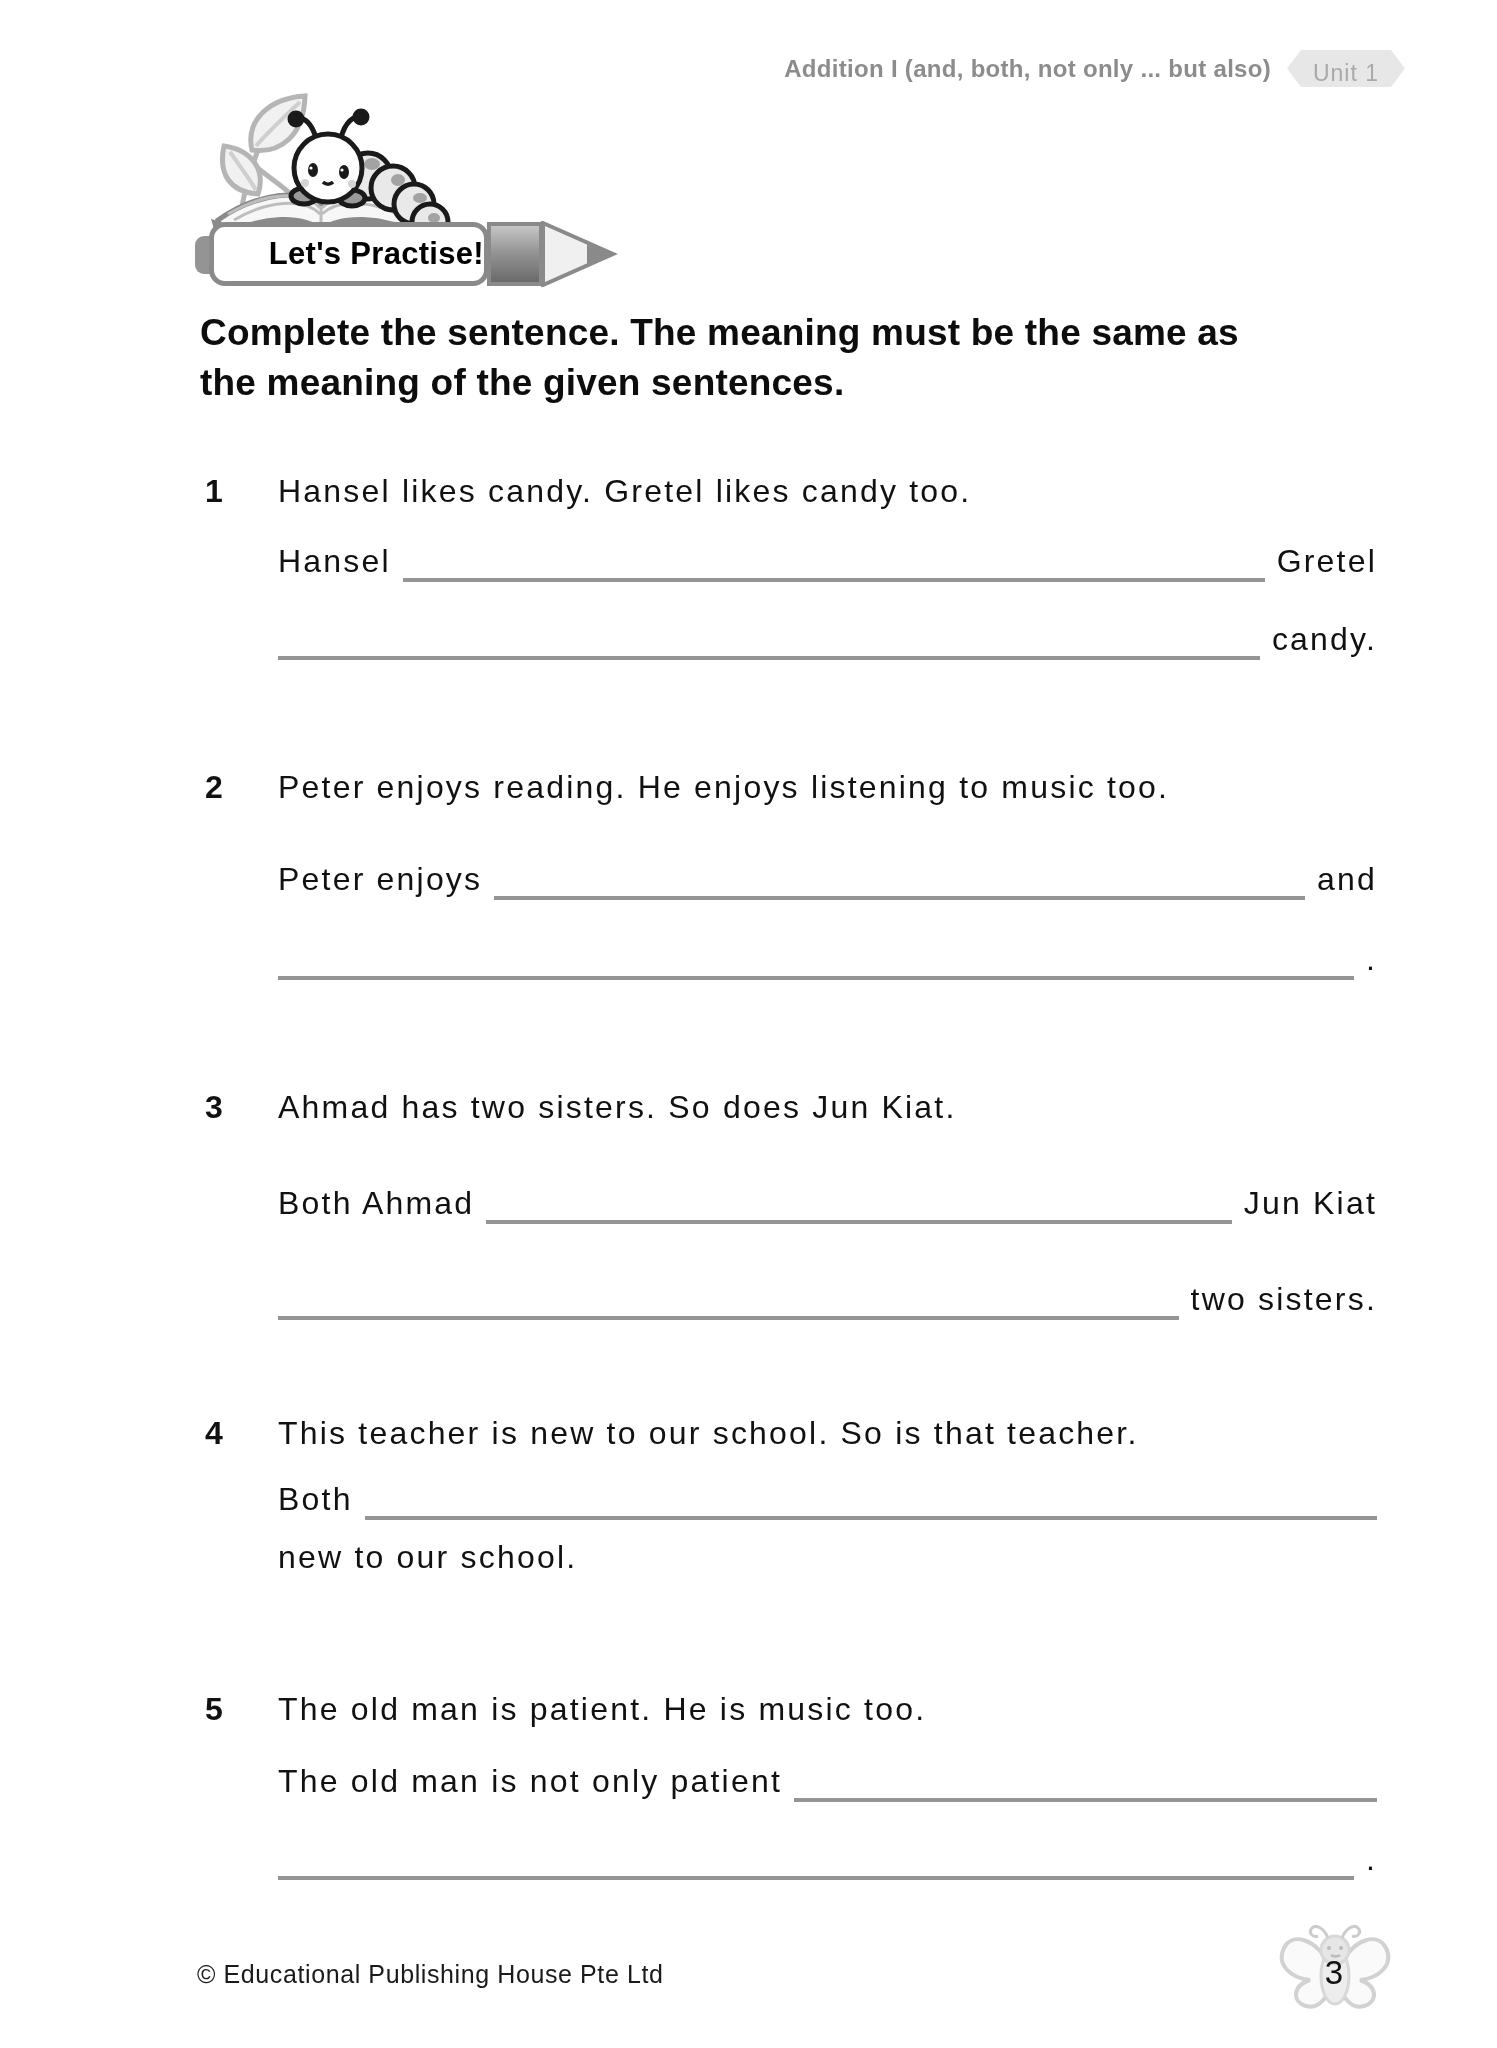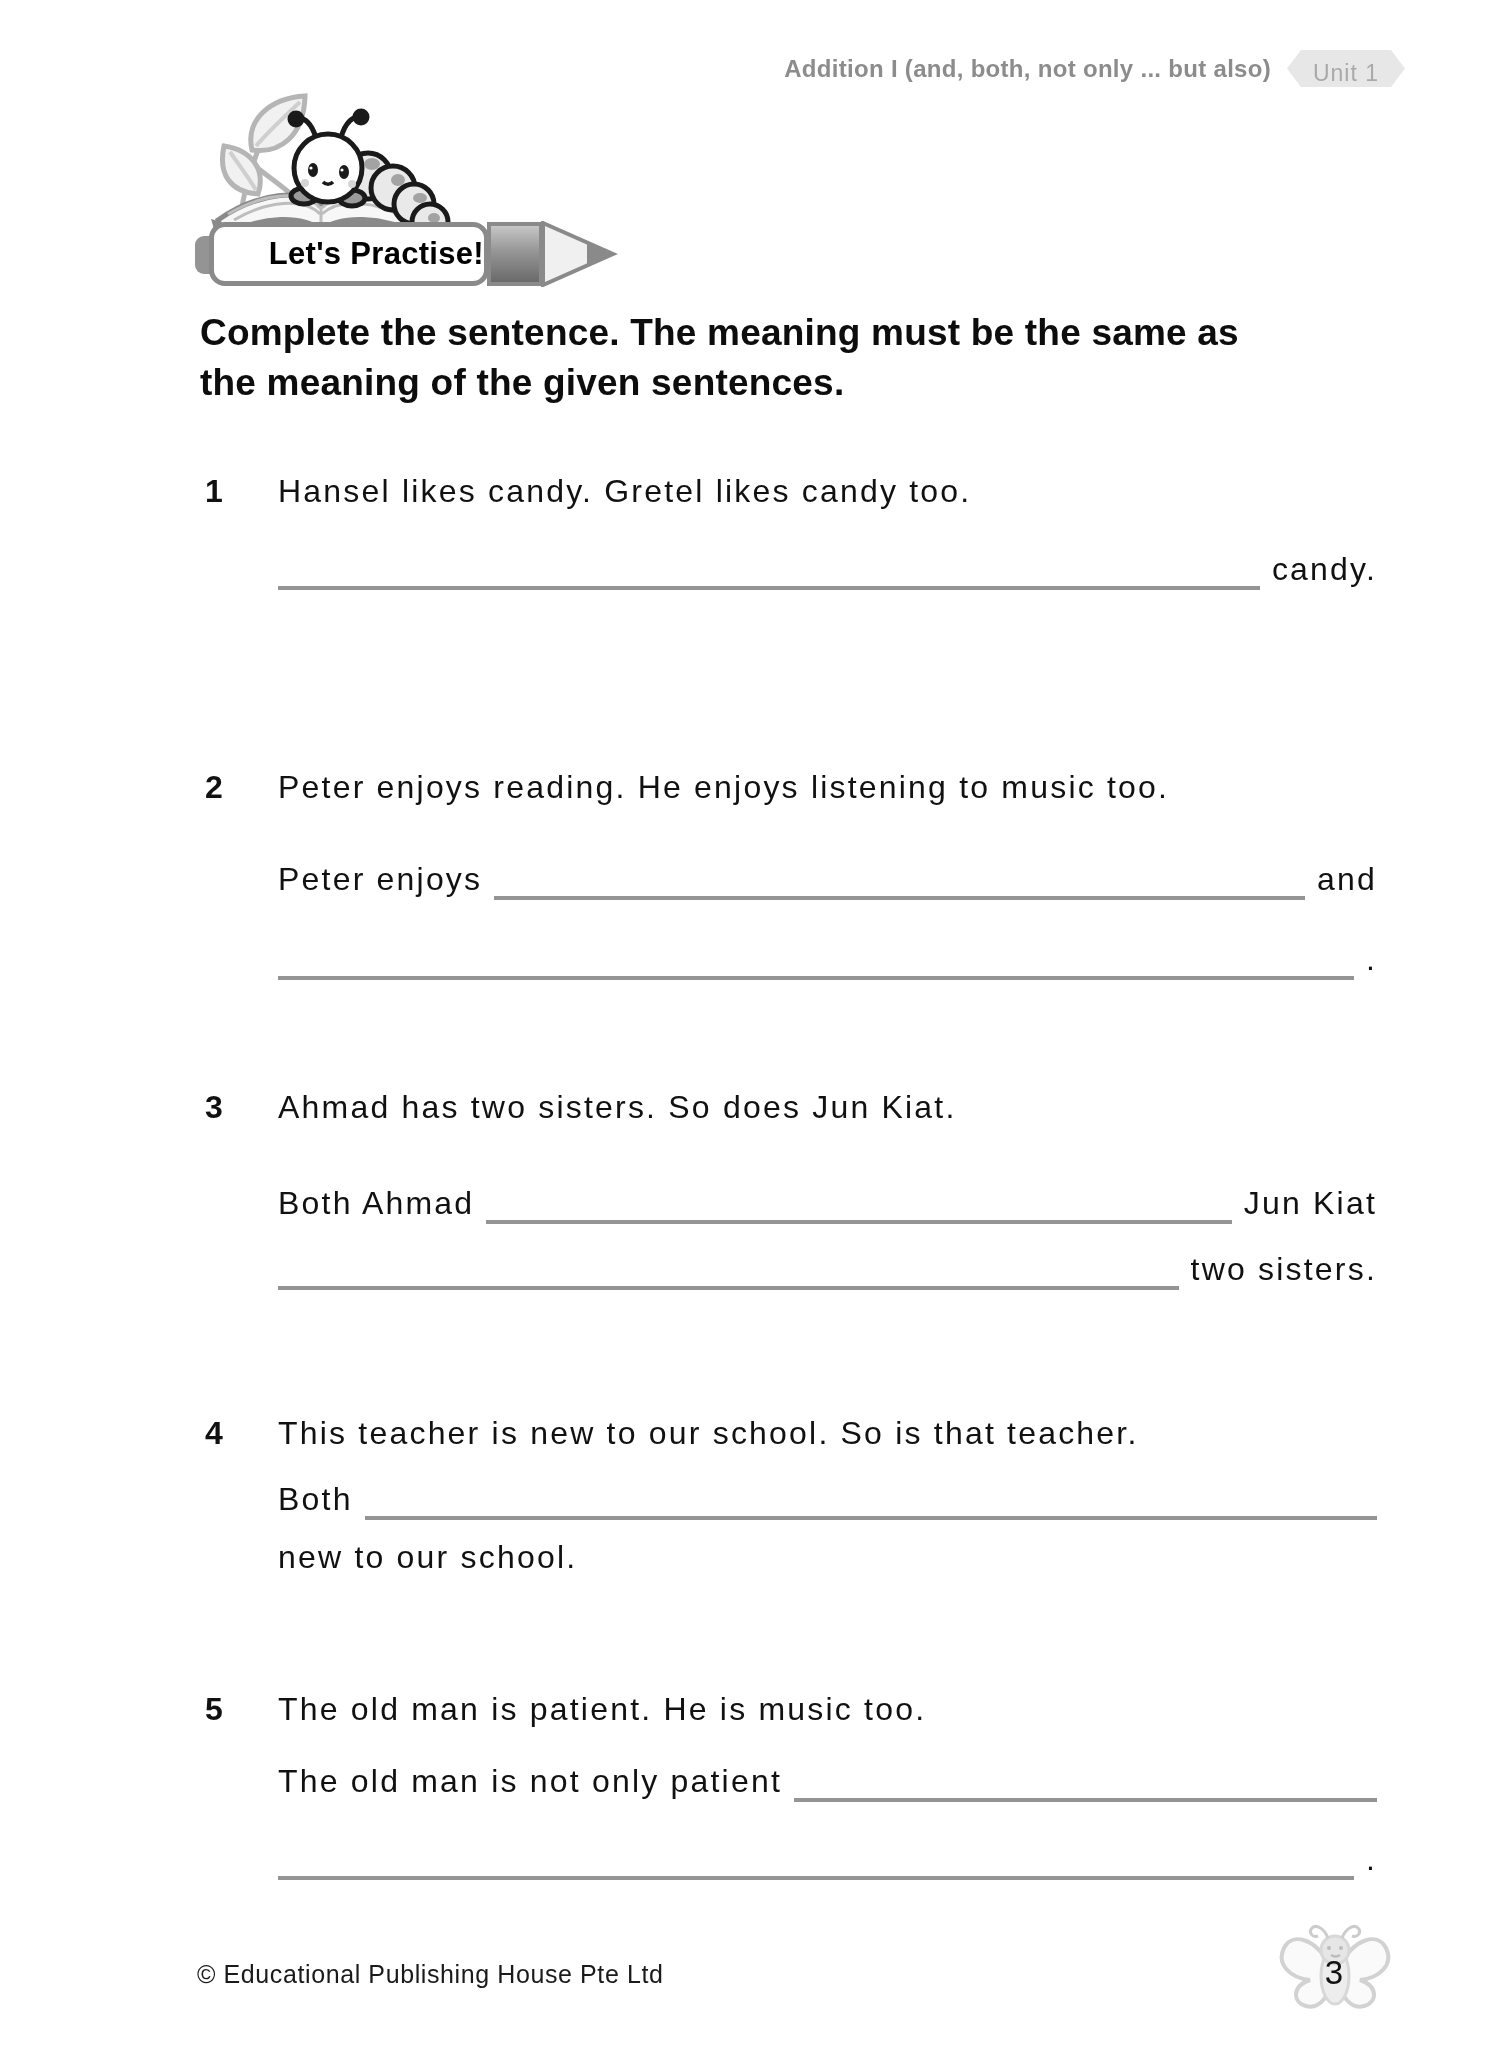--- a/index.html
+++ b/index.html
@@ -147,20 +147,25 @@
   <div class="instructions">
     <span>Complete the sentence. The meaning must be the same as</span>
     <span>the meaning of the given sentences.</span>
   </div>
 
   <div class="question" style="top:470px;">
     <div class="prompt-row">
       <span class="qnum">1</span>
       <span class="prompt">Hansel likes candy. Gretel likes candy too.</span>
     </div>
+    <div class="fill-row" style="margin-top:28px;">
+      <span class="txt">Hansel</span>
+      <span class="blank"></span>
+      <span class="txt">Gretel</span>
+    </div>
     <div class="fill-row" style="margin-top:36px;">
       <span class="blank"></span>
       <span class="txt">candy.</span>
     </div>
   </div>
 
   <div class="question" style="top:766px;">
     <div class="prompt-row">
       <span class="qnum">2</span>
       <span class="prompt">Peter enjoys reading. He enjoys listening to music too.</span>
@@ -179,21 +184,21 @@
   <div class="question" style="top:1086px;">
     <div class="prompt-row">
       <span class="qnum">3</span>
       <span class="prompt">Ahmad has two sisters. So does Jun Kiat.</span>
     </div>
     <div class="fill-row" style="margin-top:54px;">
       <span class="txt">Both Ahmad</span>
       <span class="blank"></span>
       <span class="txt">Jun Kiat</span>
     </div>
-    <div class="fill-row" style="margin-top:24px;justify-content:flex-end;">
+    <div class="fill-row" style="margin-top:54px;justify-content:flex-end;">
       <span class="blank"></span>
       <span class="txt">two sisters.</span>
     </div>
   </div>
 
   <div class="question" style="top:1412px;">
     <div class="prompt-row">
       <span class="qnum">4</span>
       <span class="prompt">This teacher is new to our school. So is that teacher.</span>
     </div>

